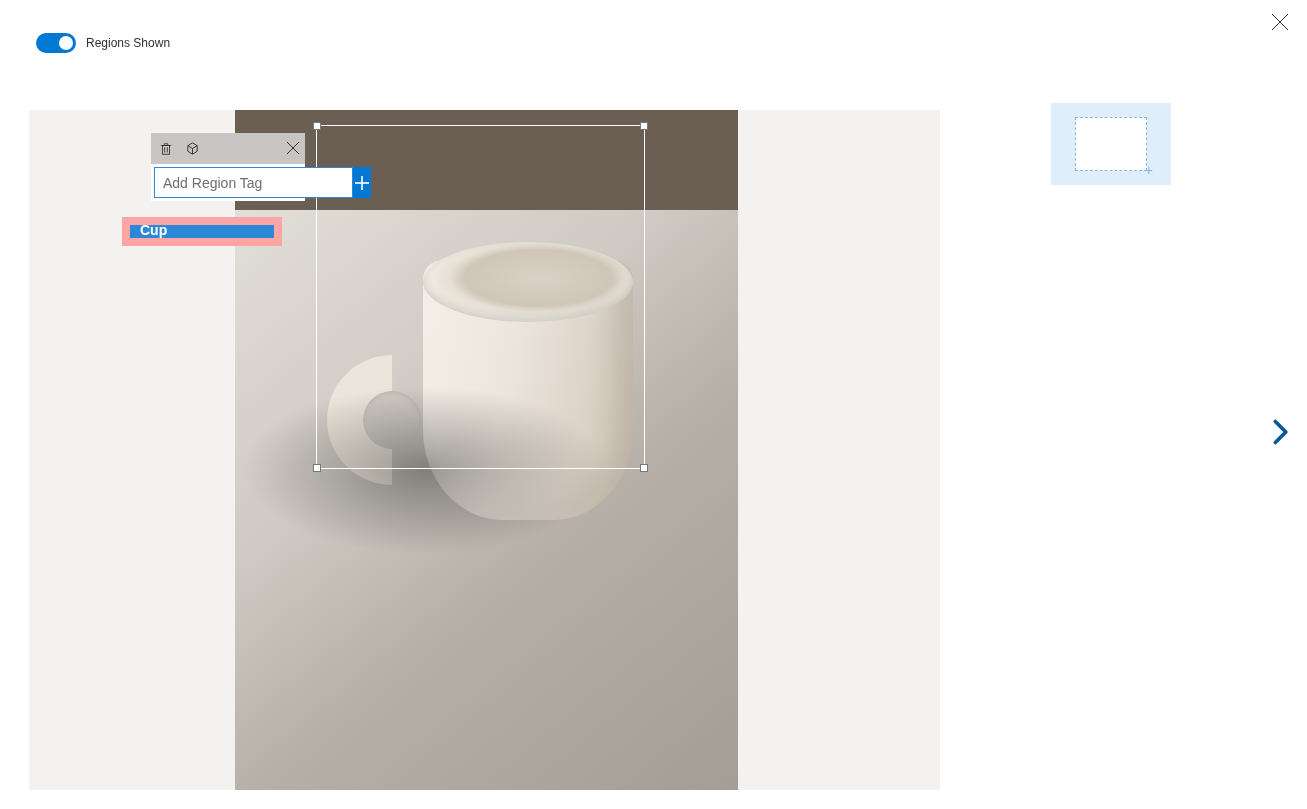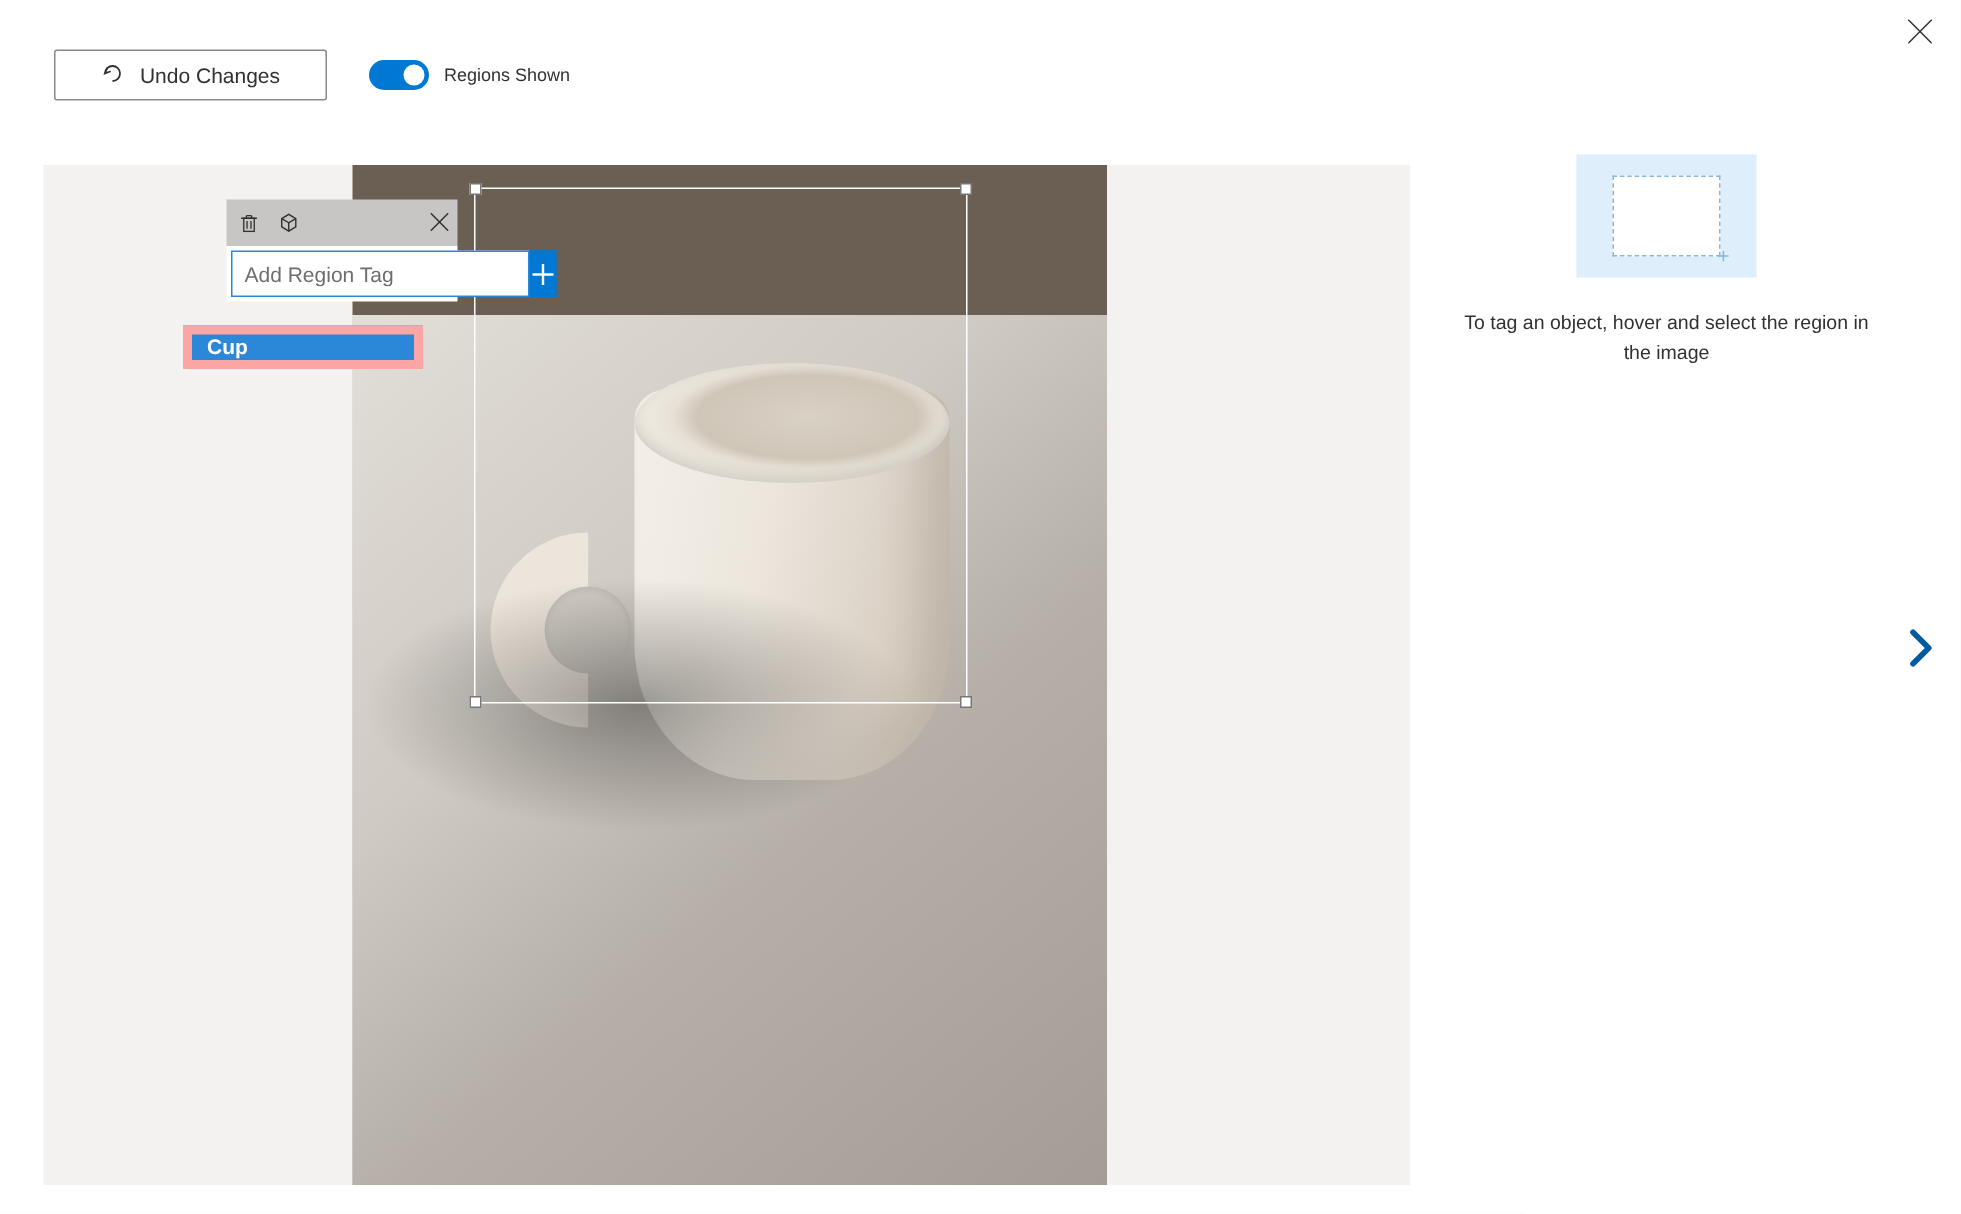--- a/index.html
+++ b/index.html
@@ -25,50 +25,41 @@
   .tag-panel { position:absolute; left:112px; top:133px; width:193px; z-index:10;padding-left:39px;}
   .tag-head { height:31px; background:#c8c6c4; display:flex; align-items:center; padding:0 6px; gap:10px;}
   .tag-head .icon { width:17px; height:17px; display:flex; align-items:center; justify-content:center; color:#323130;}
   .tag-head .spacer { flex:1; }
   .tag-head .x-icon { font-size:14px; cursor:pointer;}
   .tag-input-row { height:37px; background:#fff; display:flex; padding:3px; gap:0;}
   .tag-input { flex:1; border:1px solid #2b88d8; padding:0 8px; font-size:14px; color:#323130; outline:none;}
   .tag-input::placeholder { color:#706e6c; }
   .tag-add-btn { width:31px; background:#0078d4; border:1px solid #0078d4; display:flex; align-items:center; justify-content:center; color:#fff; font-size:18px; cursor:pointer;}
   .tag-option-wrap { position:absolute; left:122px; top:217px; width:160px; z-index:11;}
-  .tag-option { height:29px; background:#2b88d8; border:6px solid #fca5a5; display:flex; align-items:flex-start; padding:0 10px; font-size:14px; font-weight:600; color:#fff; cursor:pointer;}
+  .tag-option { height:29px; background:#2b88d8; border:8px solid #fca5a5; display:flex; align-items:flex-end; padding:0 10px; font-size:14px; font-weight:600; color:#fff; cursor:pointer;}
   .side-panel { position:absolute; top:103px; left:972px; width:278px;}
   .side-title { font-size:18px; font-weight:600; color:#323130; margin-bottom:22px;}
   .obj-placeholder { width:120px; height:82px; background:#deeefb; margin:0 auto 20px; display:flex; align-items:center; justify-content:center; cursor:pointer;}
   .obj-dashed { width:72px; height:54px; border:1.5px dashed #84b8e0; background:#fff; position:relative;}
   .obj-dashed::after { content:"+"; position:absolute; right:-7px; bottom:-8px; font-size:14px; color:#84b8e0; font-weight:400;}
   .side-hint { font-size:13px; text-align:center; color:#323130; line-height:1.5;}
   .next-arrow { position:absolute; top:418px; right:13px; width:28px; height:28px; cursor:pointer;}
   .next-arrow svg { width:28px; height:28px; }
 </style>
 </head>
 <body>
 
 <div class="close-x" title="Close">
   <svg viewBox="0 0 16 16" width="16" height="16" stroke="#323130" stroke-width="1" fill="none">
       <line x1="0" y1="0" x2="16" y2="16"></line>
       <line x1="16" y1="0" x2="0" y2="16"></line>
     </svg>
 </div>
 
 <div class="top-bar">
-  <button class="undo-btn">
-    <span>
-      <svg viewBox="0 0 16 16" fill="none" stroke="#323130" stroke-width="1.2">
-          <path d="M3 8 A5 5 0 1 1 8 13"></path>
-          <polyline points="4.5,4.2 3,8 6.8,6.5"></polyline>
-        </svg>
-    </span>
-    <span>Undo Changes</span>
-  </button>
   <div class="toggle-wrap">
     <div class="toggle">
       <div class="toggle-knob"></div>
     </div>
     <span class="toggle-label">Regions Shown</span>
   </div>
 </div>
 
 <div class="work-area">
   <div class="image-canvas">
@@ -128,20 +119,19 @@
 <div class="tag-option-wrap">
   <div class="tag-option">
     <span>Cup</span>
   </div>
 </div>
 
 <div class="side-panel">
   <div class="obj-placeholder">
     <div class="obj-dashed"></div>
   </div>
-  <div class="side-hint">To tag an object, hover and select the region in the image</div>
 </div>
 
 <div class="next-arrow" title="Next image">
   <svg viewBox="0 0 24 24" fill="none" stroke="#005a9e" stroke-width="3.2" stroke-linecap="round" stroke-linejoin="round">
       <polyline points="8,3 17,12 8,21"></polyline>
     </svg>
 </div>
 
 </body></html>

